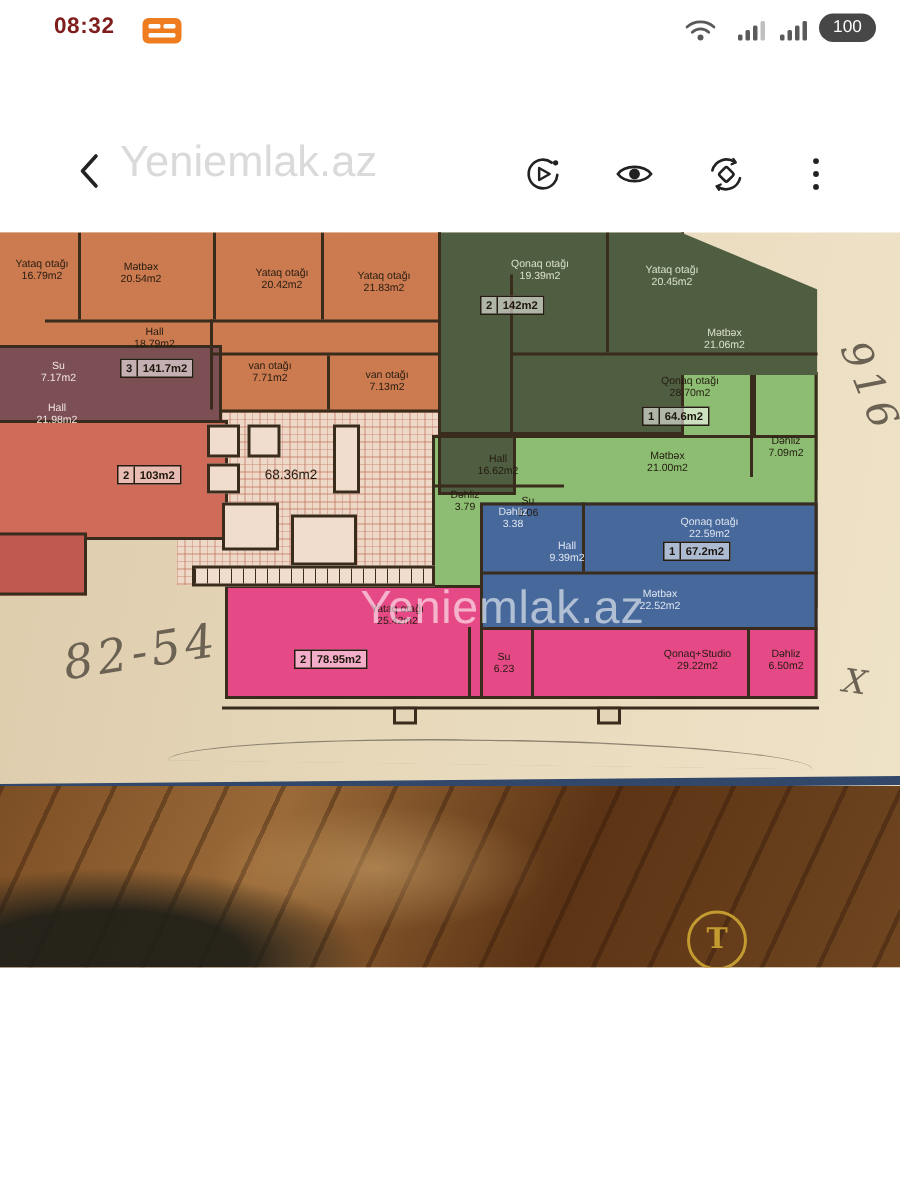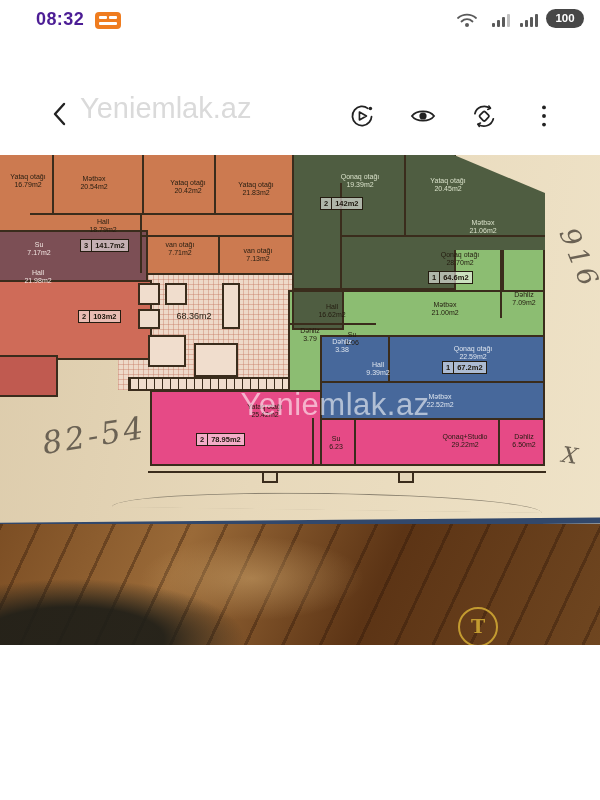--- a/index.html
+++ b/index.html
@@ -1,25 +1,25 @@
 <!DOCTYPE html>
 <html><head>
 <meta charset="utf-8">
 <style>
   html,body{margin:0;padding:0;background:#666;}
   .screen{position:relative;width:600px;height:800px;background:#ffffff;overflow:hidden;
     font-family:"Liberation Sans",sans-serif;-webkit-font-smoothing:antialiased;}
   .abs{position:absolute;}
 
   
-  .status-time{position:absolute;left:36px;top:9px;font-size:18px;font-weight:700;color:#4c1d95;letter-spacing:.4px;}
+  .status-time{position:absolute;left:36px;top:9px;font-size:15px;font-weight:700;color:#7f1d1d;letter-spacing:.4px;}
   .sim-badge{position:absolute;left:95px;top:12px;width:26px;height:17px;background:#ef7c1f;border-radius:4px;}
   .sim-badge i{position:absolute;background:#fff;border-radius:1px;}
   .battery-pill{position:absolute;right:16px;top:9px;width:38px;height:19px;background:#474747;border-radius:10px;
-    color:#fff;font-size:11.5px;font-weight:700;text-align:center;line-height:19px;}
+    color:#fff;font-size:11.5px;font-weight:400;text-align:center;line-height:19px;}
   .sigbars{position:absolute;top:14px;display:flex;align-items:flex-end;gap:2px;}
   .sigbars i{display:block;width:3px;border-radius:1px;background:#5a5a5a;}
 
   
   .hdr-watermark{position:absolute;left:80px;top:52px;font-size:29px;color:#dadada;}
   .icon-btn{position:absolute;top:60px;width:32px;height:32px;display:flex;align-items:center;justify-content:center;}
 
   
   .photo{position:absolute;left:0;top:155px;width:600px;height:490px;overflow:hidden;
     background:linear-gradient(100deg,#dccbab,#e7d8ba 45%,#efe3c8);}

